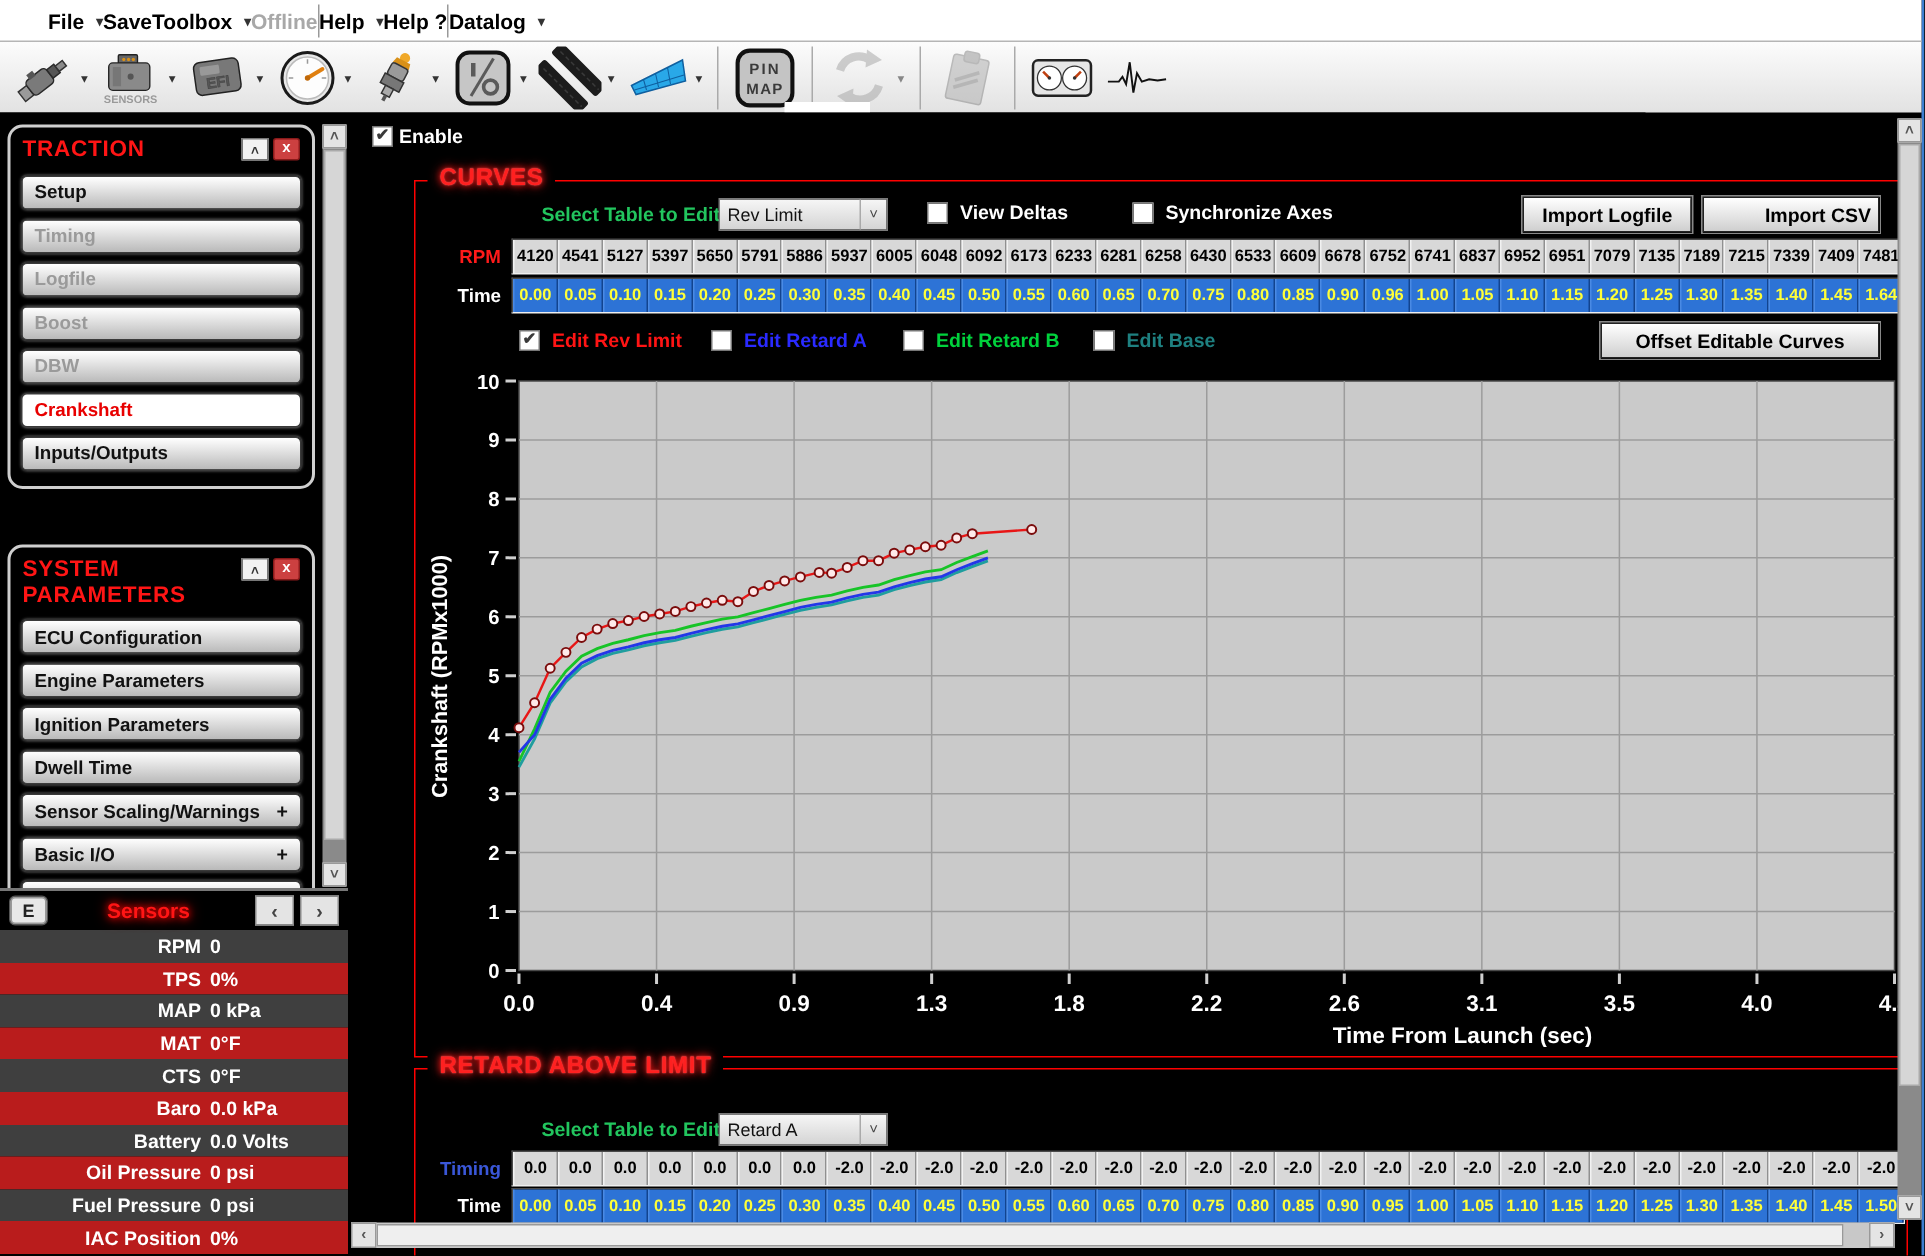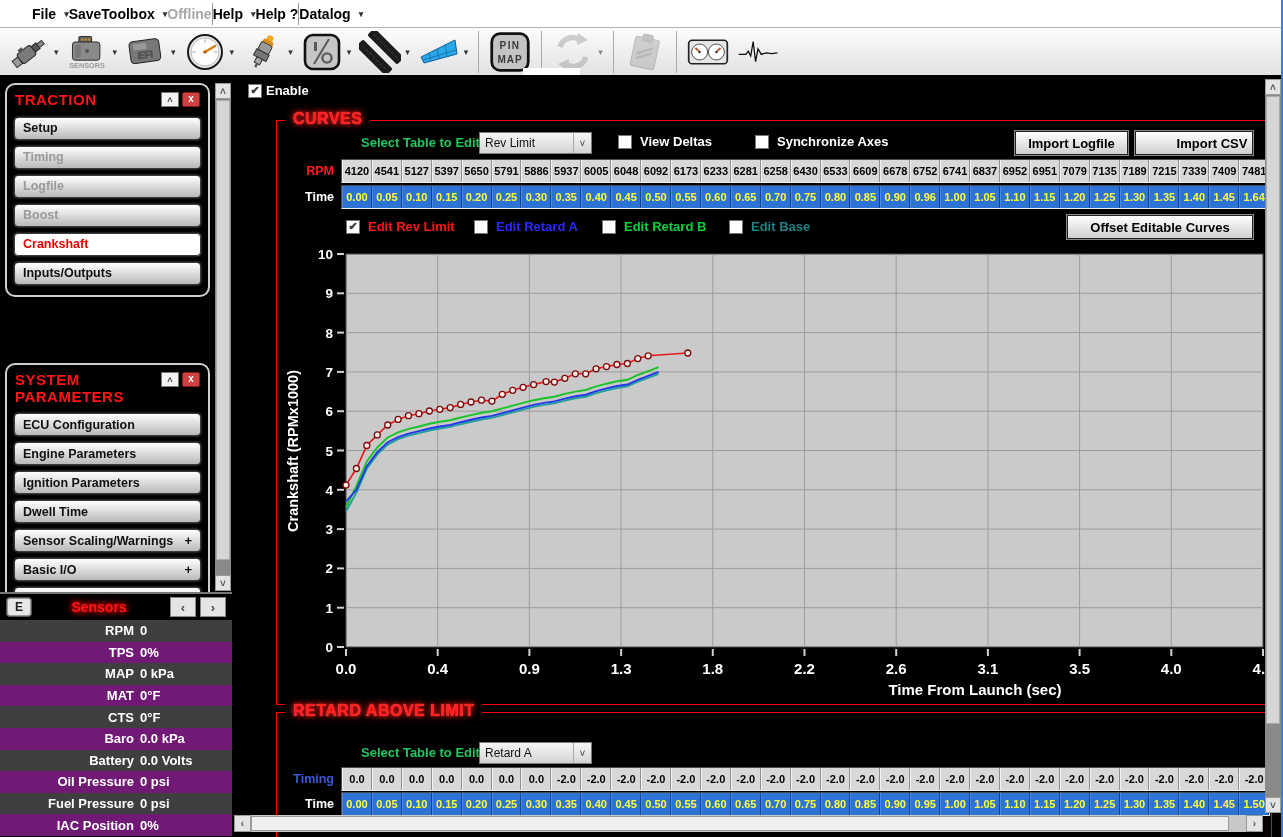--- a/index.html
+++ b/index.html
@@ -69,21 +69,21 @@
 
 .sensors-panel{position:absolute;left:0;top:517px;width:232px;height:245px;background:#000;border-top:2px solid #777;z-index:6;}
 .sensors-header{height:26px;display:flex;align-items:center;padding:2px 6px;}
 .e-btn{width:26px;height:20px;background:#e8e8e8;border:1px solid #555;border-radius:4px;font-weight:bold;font-size:12px;color:#222;box-shadow:inset 0 0 0 1px #999;display:flex;align-items:center;justify-content:center;}
 .sensors-title{flex:1;text-align:center;color:#ff1515;font-weight:bold;font-size:14px;text-shadow:0 0 5px #ff0000,0 0 9px #ff0000;}
 .nav-btn{width:26px;height:20px;background:#e4e4e4;border:1px solid #888;color:#444;font-weight:bold;font-size:13px;margin-left:4px;display:flex;align-items:center;justify-content:center;}
 .nav-prev::after{content:"‹";}
 .nav-next::after{content:"›";}
 .sensor-row{height:21.6px;display:flex;align-items:center;font-weight:bold;font-size:13px;color:#fff;}
 .sensor-row.even{background:#3f3f3f;}
-.sensor-row.odd{background:#701a75;}
+.sensor-row.odd{background:#b91c1c;}
 .sensor-label{flex:0 0 134px;text-align:right;white-space:nowrap;}
 .sensor-value{margin-left:6px;white-space:nowrap;}
 
 
 .main{position:absolute;left:232px;top:0;width:1032px;height:762px;}
 .enable-row{position:absolute;left:16px;top:8px;display:flex;align-items:center;gap:4px;color:#fff;font-weight:bold;font-size:13px;}
 .cb{width:14px;height:14px;background:#fff;border:1px solid #777;display:inline-flex;align-items:center;justify-content:center;font-size:11px;color:#3a3a3a;font-weight:bold;line-height:1;flex:none;}
 .cb.checked::after{content:"✔";}
 .section{position:absolute;left:21px;width:996px;border:1px solid #ff0000;background:#000;margin-left:23px;}
 .curves-box{top:45px;height:585px;}
@@ -335,20 +335,23 @@
               <span class="side-btn-label">Setup</span>
             </div>
             <div class="side-btn disabled">
               <span class="side-btn-label">Timing</span>
             </div>
             <div class="side-btn disabled">
               <span class="side-btn-label">Logfile</span>
             </div>
             <div class="side-btn disabled">
               <span class="side-btn-label">Boost</span>
+            </div>
+            <div class="side-btn disabled">
+              <span class="side-btn-label">DBW</span>
             </div>
             <div class="side-btn selected">
               <span class="side-btn-label">Crankshaft</span>
             </div>
             <div class="side-btn normal">
               <span class="side-btn-label">Inputs/Outputs</span>
             </div>
           </div>
           <div class="side-panel panel-system-parameters">
             <div class="panel-head">

